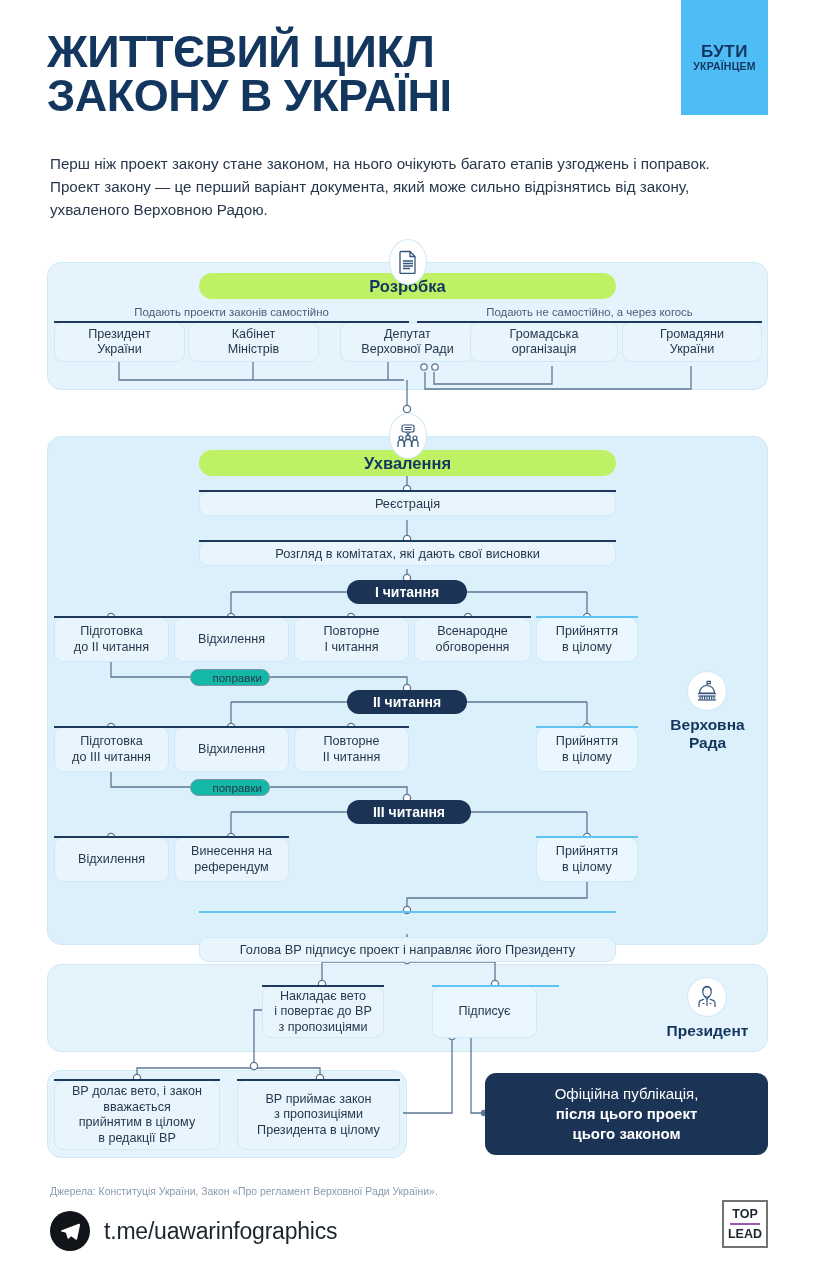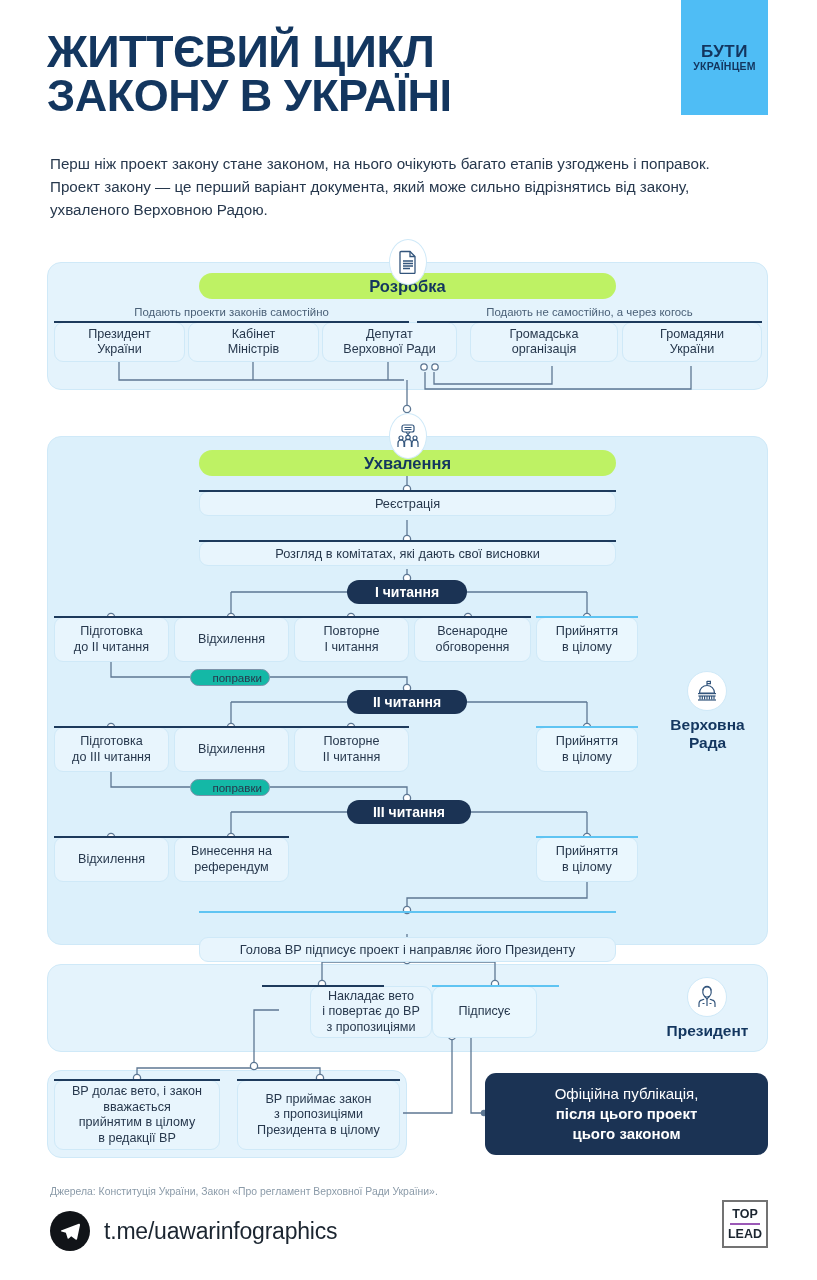--- a/index.html
+++ b/index.html
@@ -259,21 +259,21 @@
 
   <div class="rule" style="left:54px; top:321px; width:355px;"></div>
   <div class="rule" style="left:417px; top:321px; width:345px;"></div>
 
   <div class="box" style="left:54px;  top:322px; width:131px; height:40px;">
     <span>Президент<br>України</span>
     </div>
   <div class="box" style="left:188px; top:322px; width:131px; height:40px;">
     <span>Кабінет<br>Міністрів</span>
     </div>
-  <div class="box" style="left:322px; top:322px; width:135px; height:40px;">
+  <div class="box" style="left:340px; top:322px; width:135px; height:40px;">
     <span>Депутат<br>Верховної Ради</span>
     </div>
   <div class="box" style="left:470px; top:322px; width:148px; height:40px;">
     <span>Громадська<br>організація</span>
     </div>
   <div class="box" style="left:622px; top:322px; width:140px; height:40px;">
     <span>Громадяни<br>України</span>
     </div>
 
   <div class="panel p2"></div>
@@ -403,21 +403,21 @@
       <path d="M4 22 v-3.2 a4 4 0 0 1 3.2 -3.9 l2 -0.6 M20 22 v-3.2 a4 4 0 0 0 -3.2 -3.9 l-2 -0.6"></path>
       <path d="M12 14 v7"></path>
       <path d="M7.5 18.5 h2 M14.5 18.5 h2"></path>
     </svg>
   </div>
   <div class="side-label pres">Президент</div>
 
   <div class="rule" style="left:262px; top:985px; width:122px;"></div>
   <div class="rule cyan" style="left:432px; top:985px; width:127px;"></div>
 
-  <div class="box" style="left:262px; top:986px; width:122px; height:52px;margin-left:48px;">
+  <div class="box" style="left:262px; top:986px; width:122px; height:52px;">
     <span>Накладає вето<br>і повертає до ВР<br>з пропозиціями</span>
     </div>
   <div class="box lite" style="left:432px; top:986px; width:105px; height:52px;">
     <span>Підписує</span>
     </div>
 
   <div class="panel" style="left:47px; top:1070px; width:360px; height:88px;"></div>
   <div class="rule" style="left:54px; top:1079px; width:166px;"></div>
   <div class="rule" style="left:237px; top:1079px; width:163px;"></div>
   <div class="box" style="left:54px;  top:1080px; width:166px; height:70px;">

